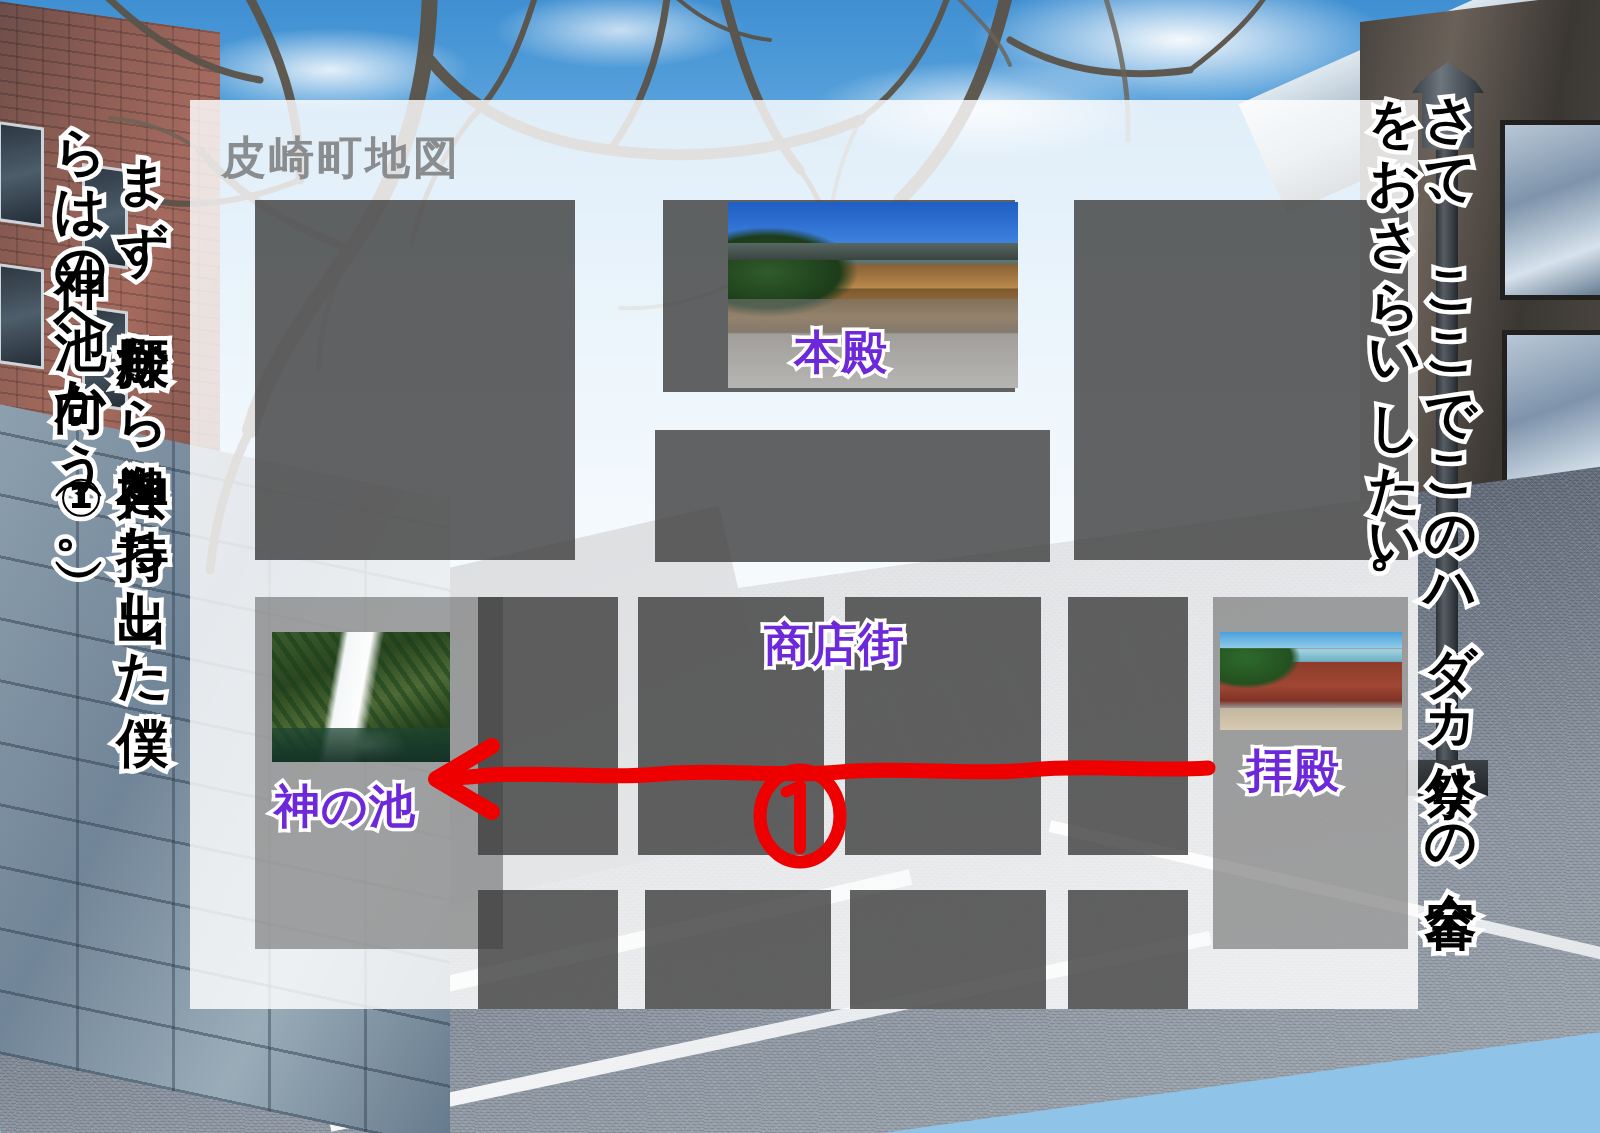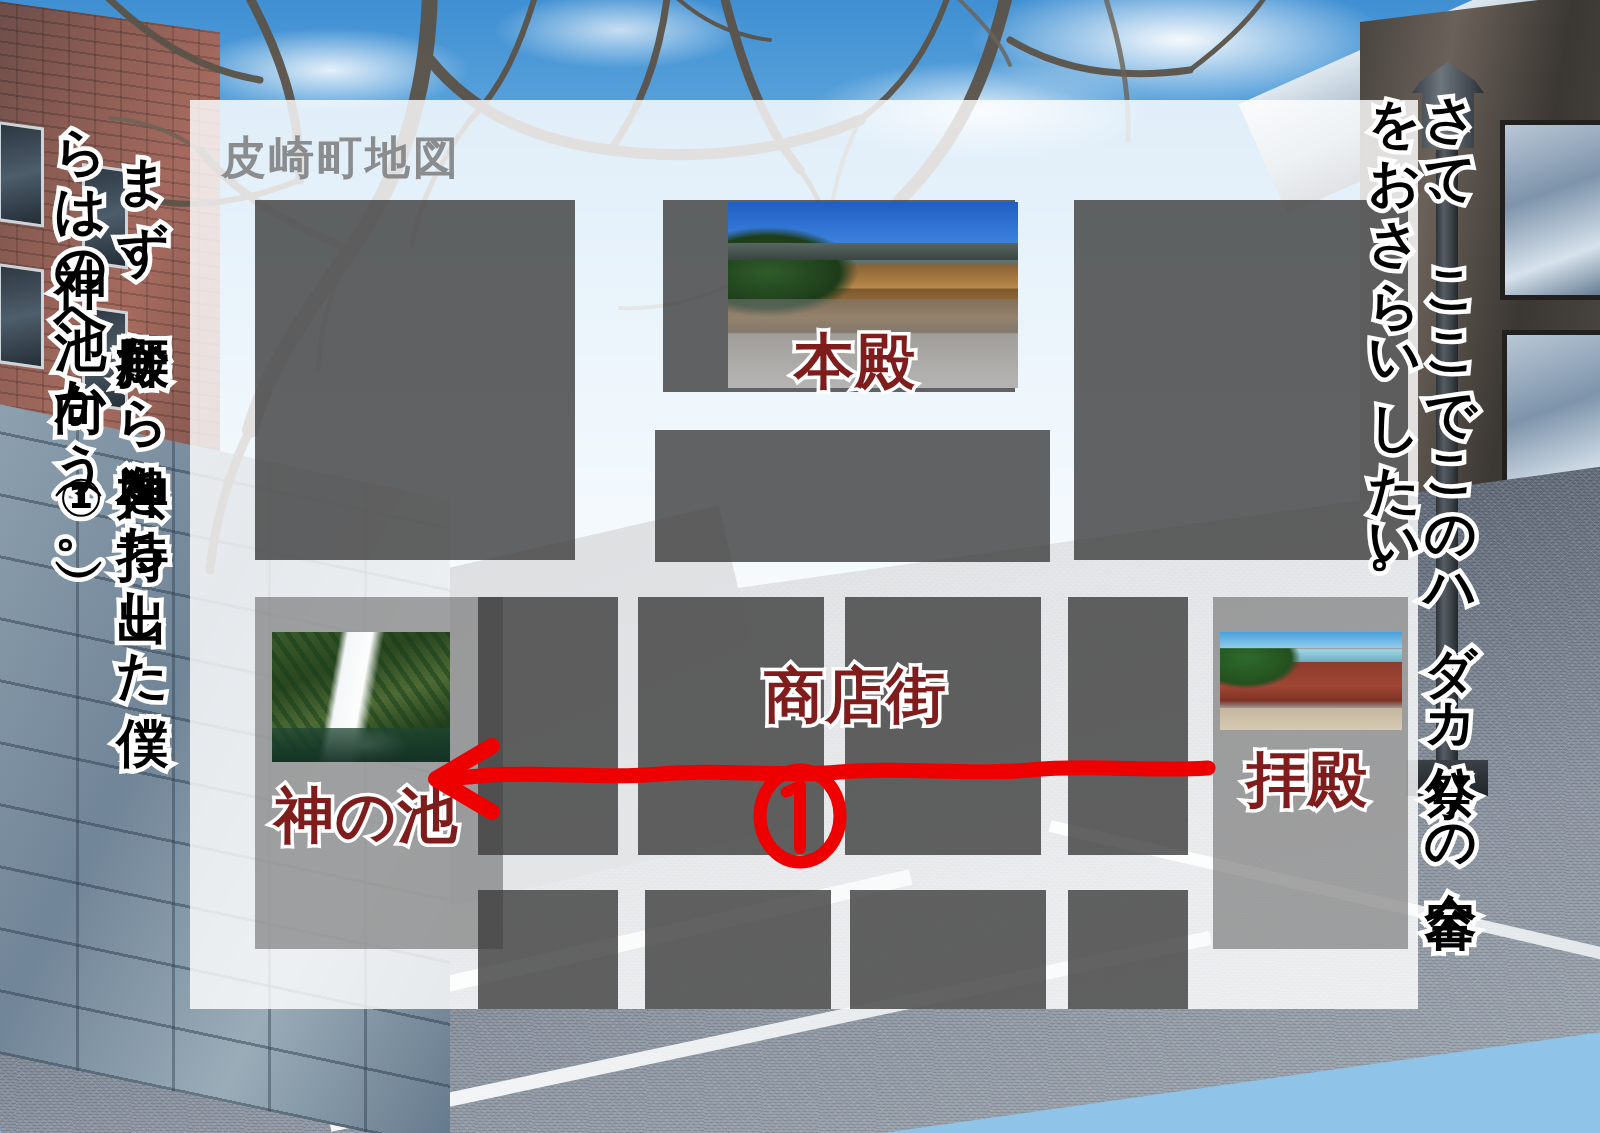--- a/index.html
+++ b/index.html
@@ -174,23 +174,23 @@
       linear-gradient(180deg, rgba(0,0,0,0) 78%, rgba(200,186,160,.9) 78%, rgba(214,202,178,1) 100%),
       linear-gradient(180deg, #49a0dd 0%, #8fcbe9 16%, rgba(0,0,0,0) 17%),
       radial-gradient(ellipse 70px 40px at 26px 26px, #2e6a2c 0%, #24501f 65%, rgba(0,0,0,0) 78%),
       linear-gradient(180deg, rgba(0,0,0,0) 17%, #9fd3e0 18%, #6fb0c4 30%, #8e3c2c 31%,
                       #a04634 55%, #7e3325 70%, rgba(0,0,0,0) 78%);
   }
 
   
   .map-label {
     position: absolute;
-    font-size: 60px;
+    font-size: 46px;
     font-weight: bold;
-    color: #7f1d1d;
+    color: #6d28d9;
     letter-spacing: 1px;
     white-space: nowrap;
     -webkit-text-stroke: 7px #ffffff;
     paint-order: stroke fill;
     font-family: "DejaVu Sans", "Liberation Sans", sans-serif;
   }
 
   
   #annotation { position: absolute; left: 0; top: 0; width: 1600px; height: 1133px; pointer-events: none; }
 
@@ -300,21 +300,21 @@
     <div class="block" style="left:455px; top:790px; width:186px; height:162px;"></div>
     <div class="block" style="left:660px; top:790px; width:196px; height:162px;"></div>
     <div class="block" style="left:878px; top:790px; width:120px; height:162px;"></div>
 
     <div class="thumb art-taki" style="left:82px; top:532px; width:178px; height:130px;"></div>
     <div class="map-label" style="left:84px; top:652px;margin-top:24px;">神の池</div>
 
     <div class="thumb art-haiden" style="left:1030px; top:532px; width:182px; height:98px;"></div>
     <div class="map-label" style="left:1056px; top:640px;">拝殿</div>
 
-    <div class="map-label" style="left:574px; top:556px;">商店街</div>
+    <div class="map-label" style="left:574px; top:514px;">商店街</div>
 
   </div>
 
   <svg id="annotation" viewBox="0 0 1600 1133">
 
     <path d="M1208,768 C1150,772 1090,764 1030,770 C965,776 900,766 840,772
              C780,778 720,768 660,774 C600,780 540,770 480,776 C468,777 456,778 448,779" stroke="#ee0000" stroke-width="15" fill="none" stroke-linecap="round" stroke-linejoin="round"></path>
 
     <path d="M436,779 L492,746 M436,779 L492,812" stroke="#ee0000" stroke-width="16" fill="none" stroke-linecap="round"></path>
 

